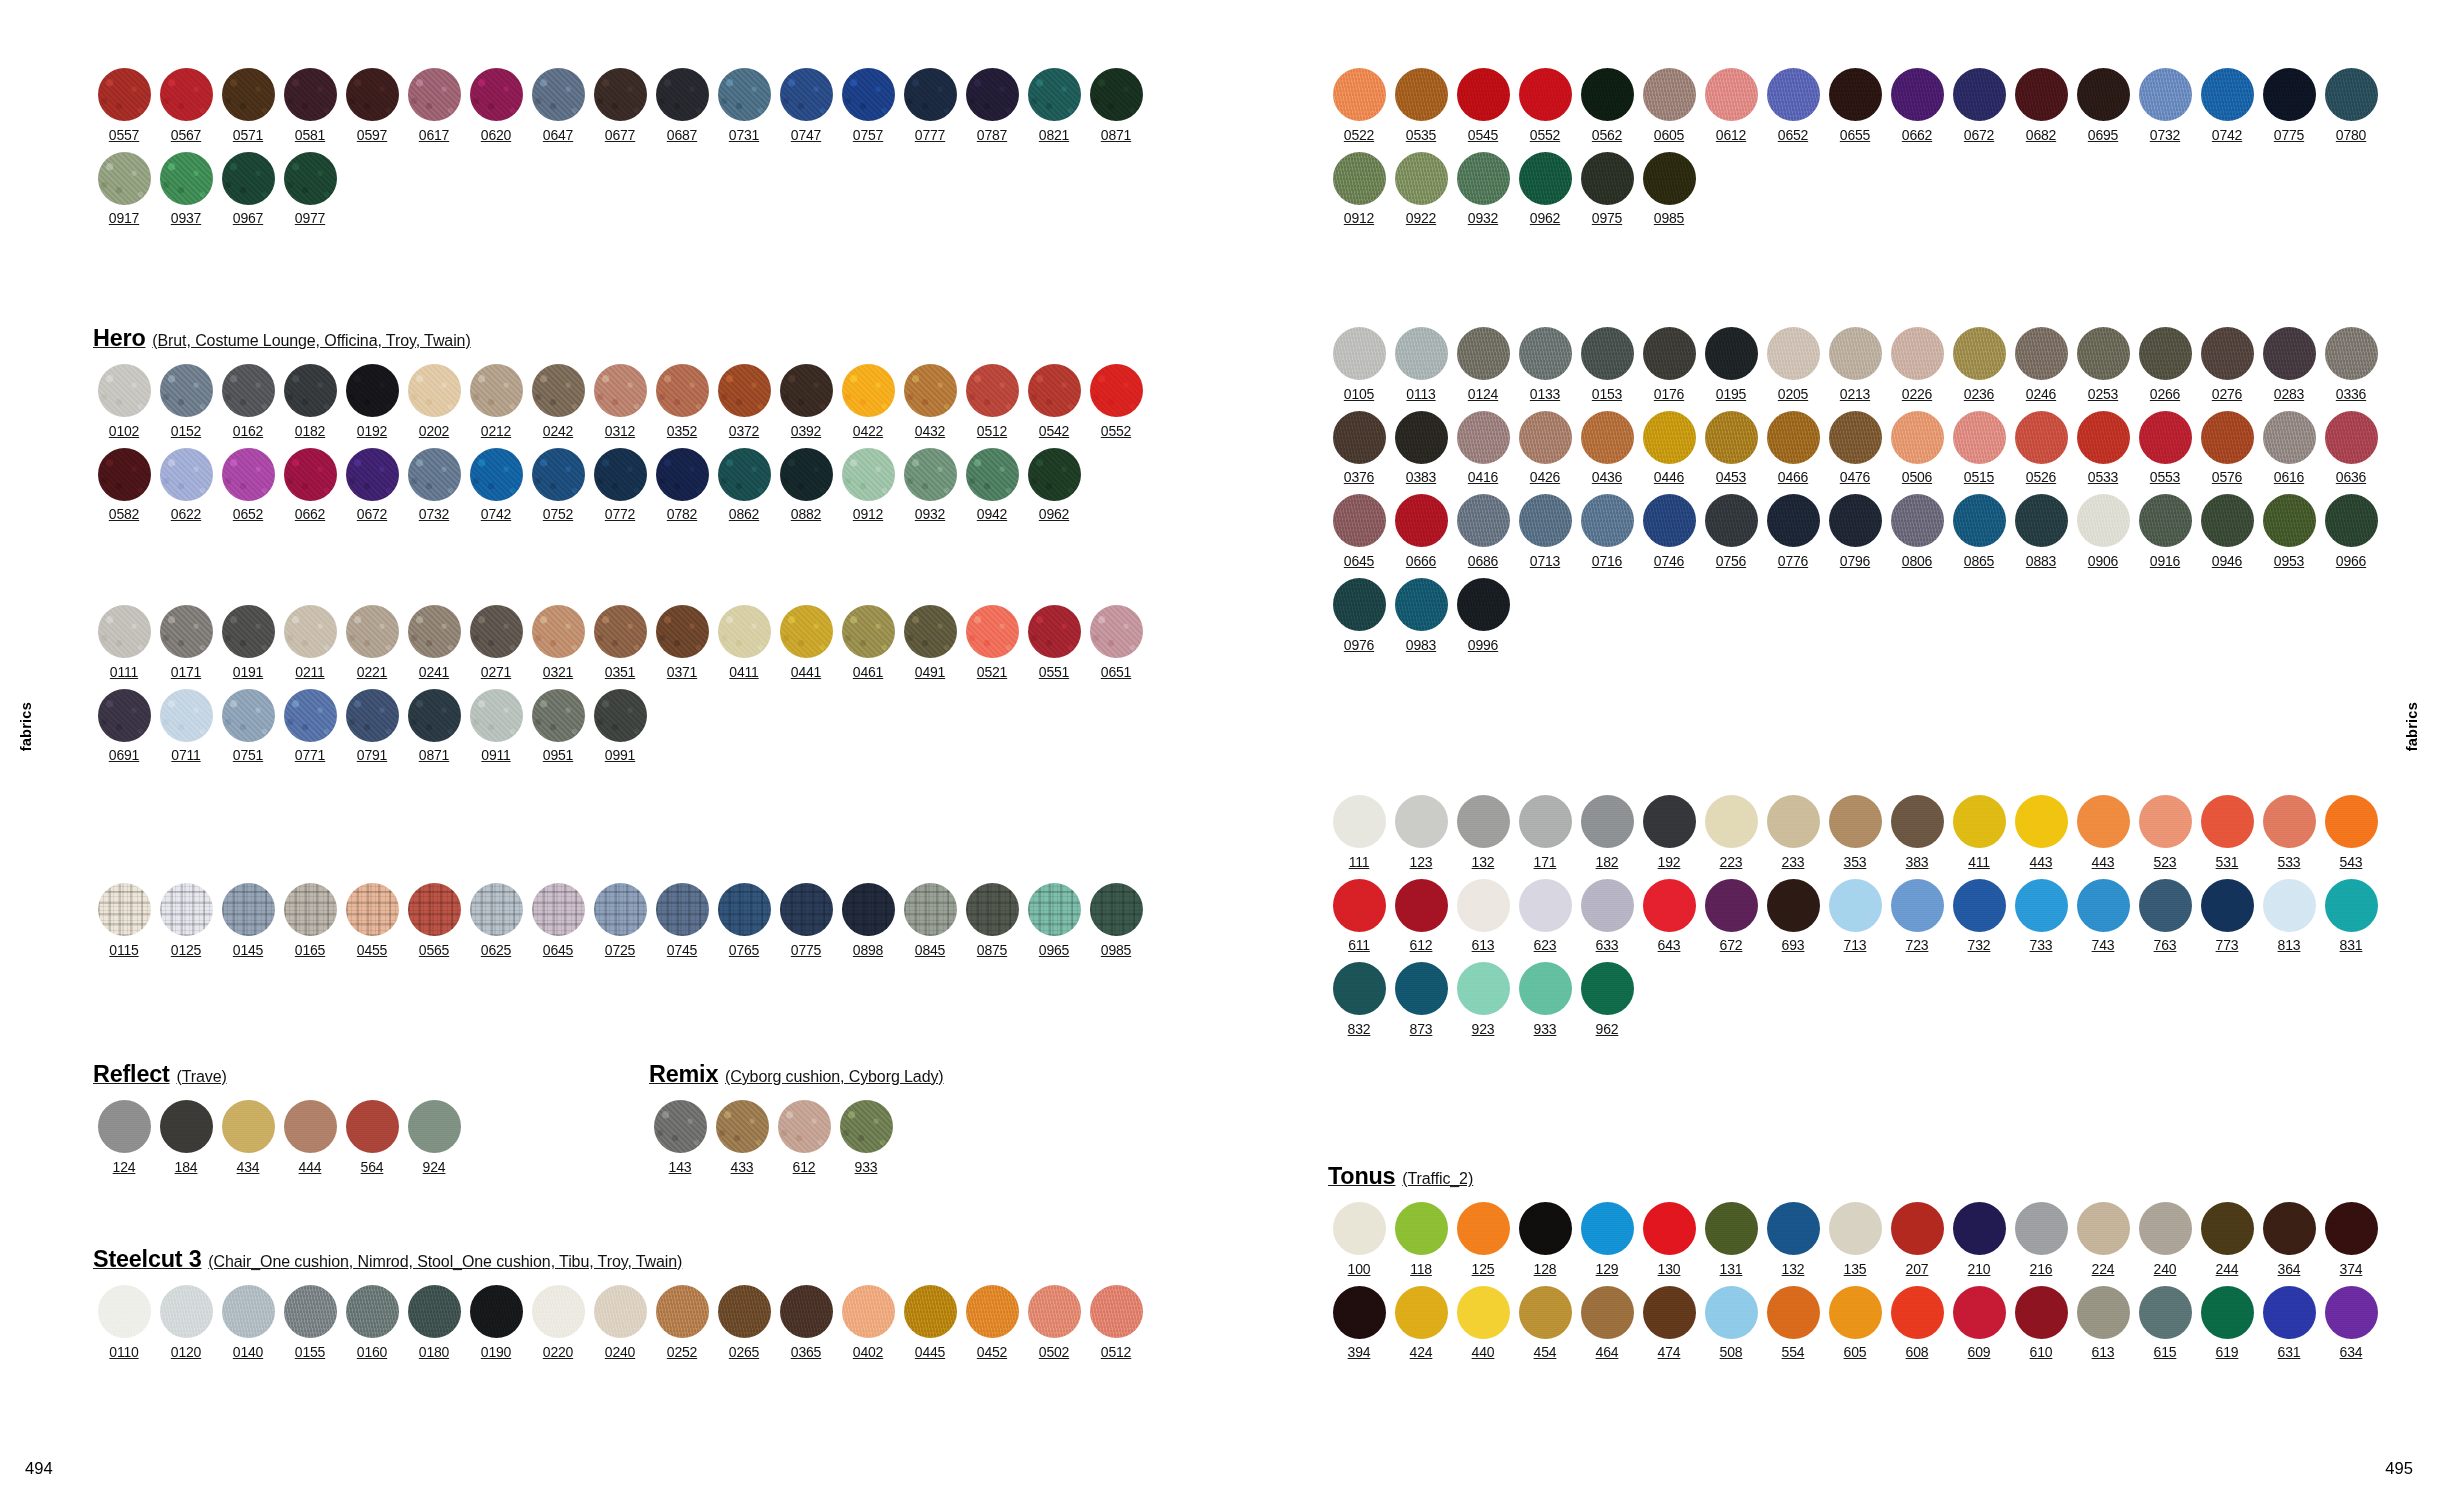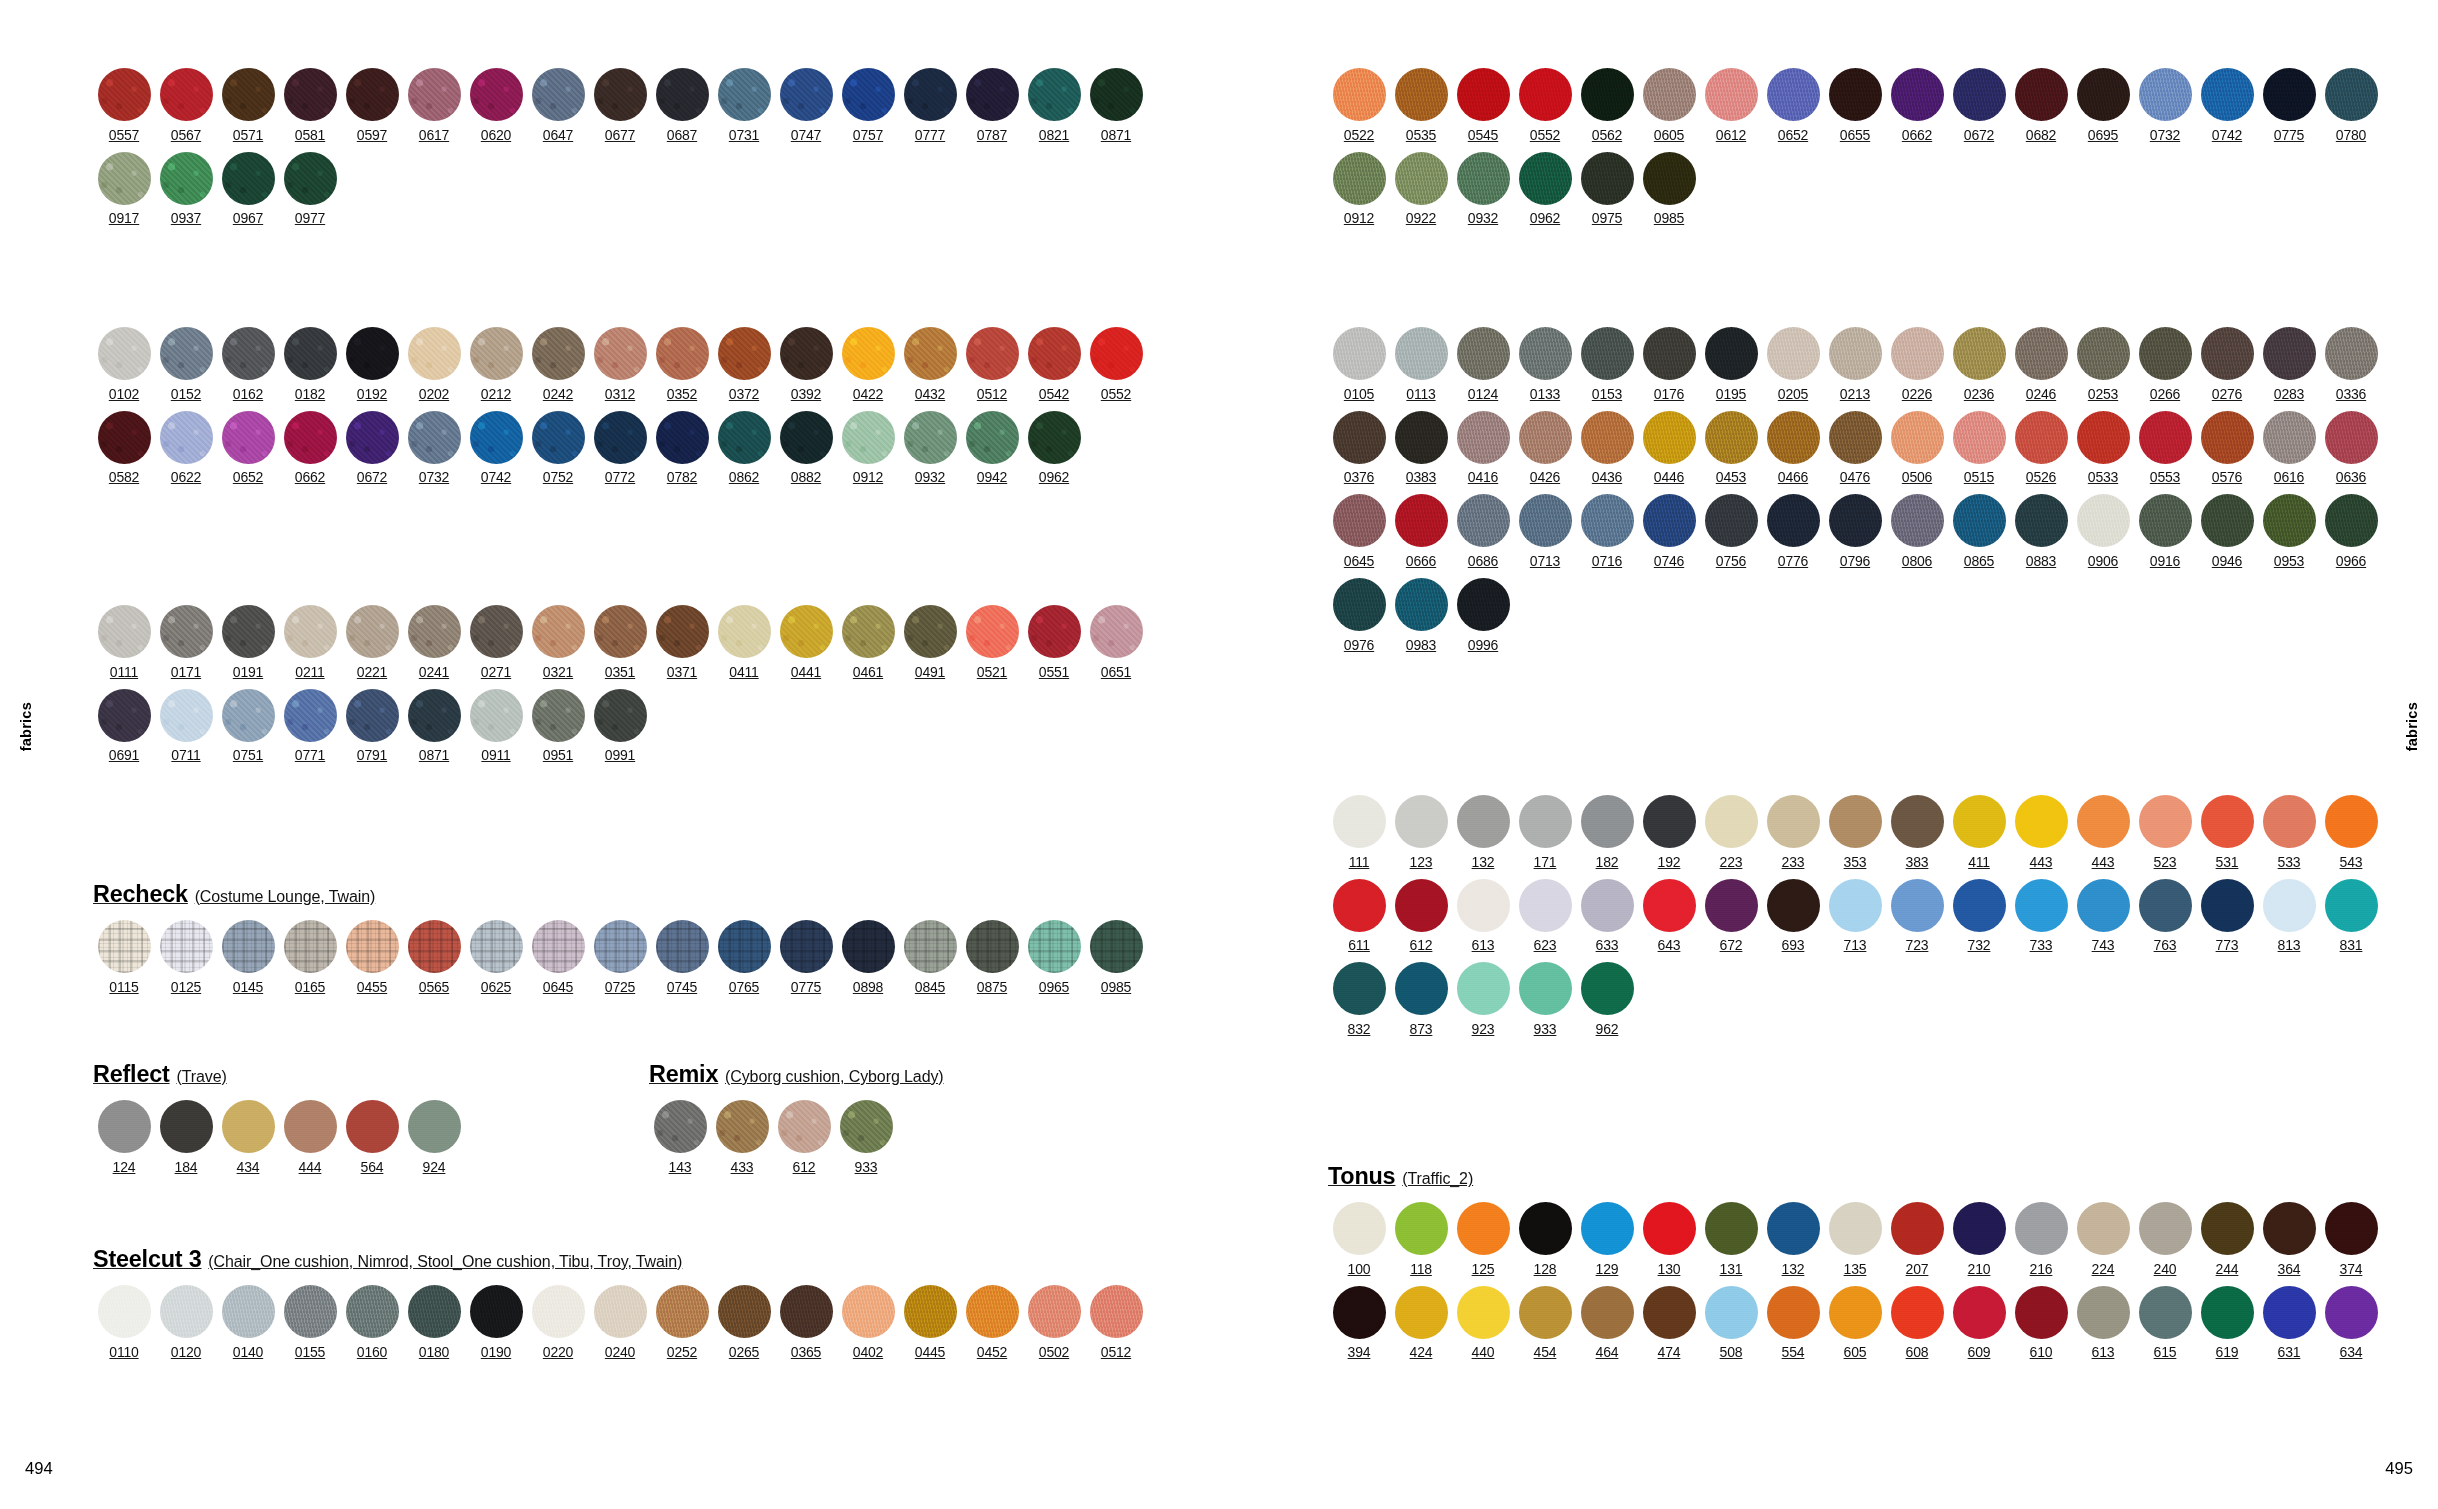--- a/index.html
+++ b/index.html
@@ -226,20 +226,21 @@
               <div class="code">0967</div>
             </div>
             <div class="cell">
               <div class="dot melange" title="0977" style="background: rgb(29, 69, 49);"></div>
               <div class="code">0977</div>
             </div>
           </div>
         </div>
       </div>
       <div class="group" style="top: 327px; left: 0px;">
+        <div class="group-head"><span class="group-name">Hero</span><span class="group-sub">(Brut, Costume Lounge, Officina, Troy, Twain)</span></div>
         <div class="rows">
           <div class="row">
             <div class="cell">
               <div class="dot melange" title="0102" style="background: rgb(200, 198, 192);"></div>
               <div class="code">0102</div>
             </div>
             <div class="cell">
               <div class="dot melange" title="0152" style="background: rgb(111, 125, 140);"></div>
               <div class="code">0152</div>
             </div>
@@ -478,21 +479,20 @@
               <div class="code">0951</div>
             </div>
             <div class="cell">
               <div class="dot melange" title="0991" style="background: rgb(63, 67, 63);"></div>
               <div class="code">0991</div>
             </div>
           </div>
         </div>
       </div>
       <div class="group" style="top: 883px; left: 0px;">
-        <div class="group-head"><span class="group-name">Recheck</span><span class="group-sub">(Costume Lounge, Twain)</span></div>
         <div class="rows">
           <div class="row">
             <div class="cell">
               <div class="dot check" title="0115" style="background: rgb(236, 229, 216);"></div>
               <div class="code">0115</div>
             </div>
             <div class="cell">
               <div class="dot check" title="0125" style="background: rgb(231, 231, 239);"></div>
               <div class="code">0125</div>
             </div>

